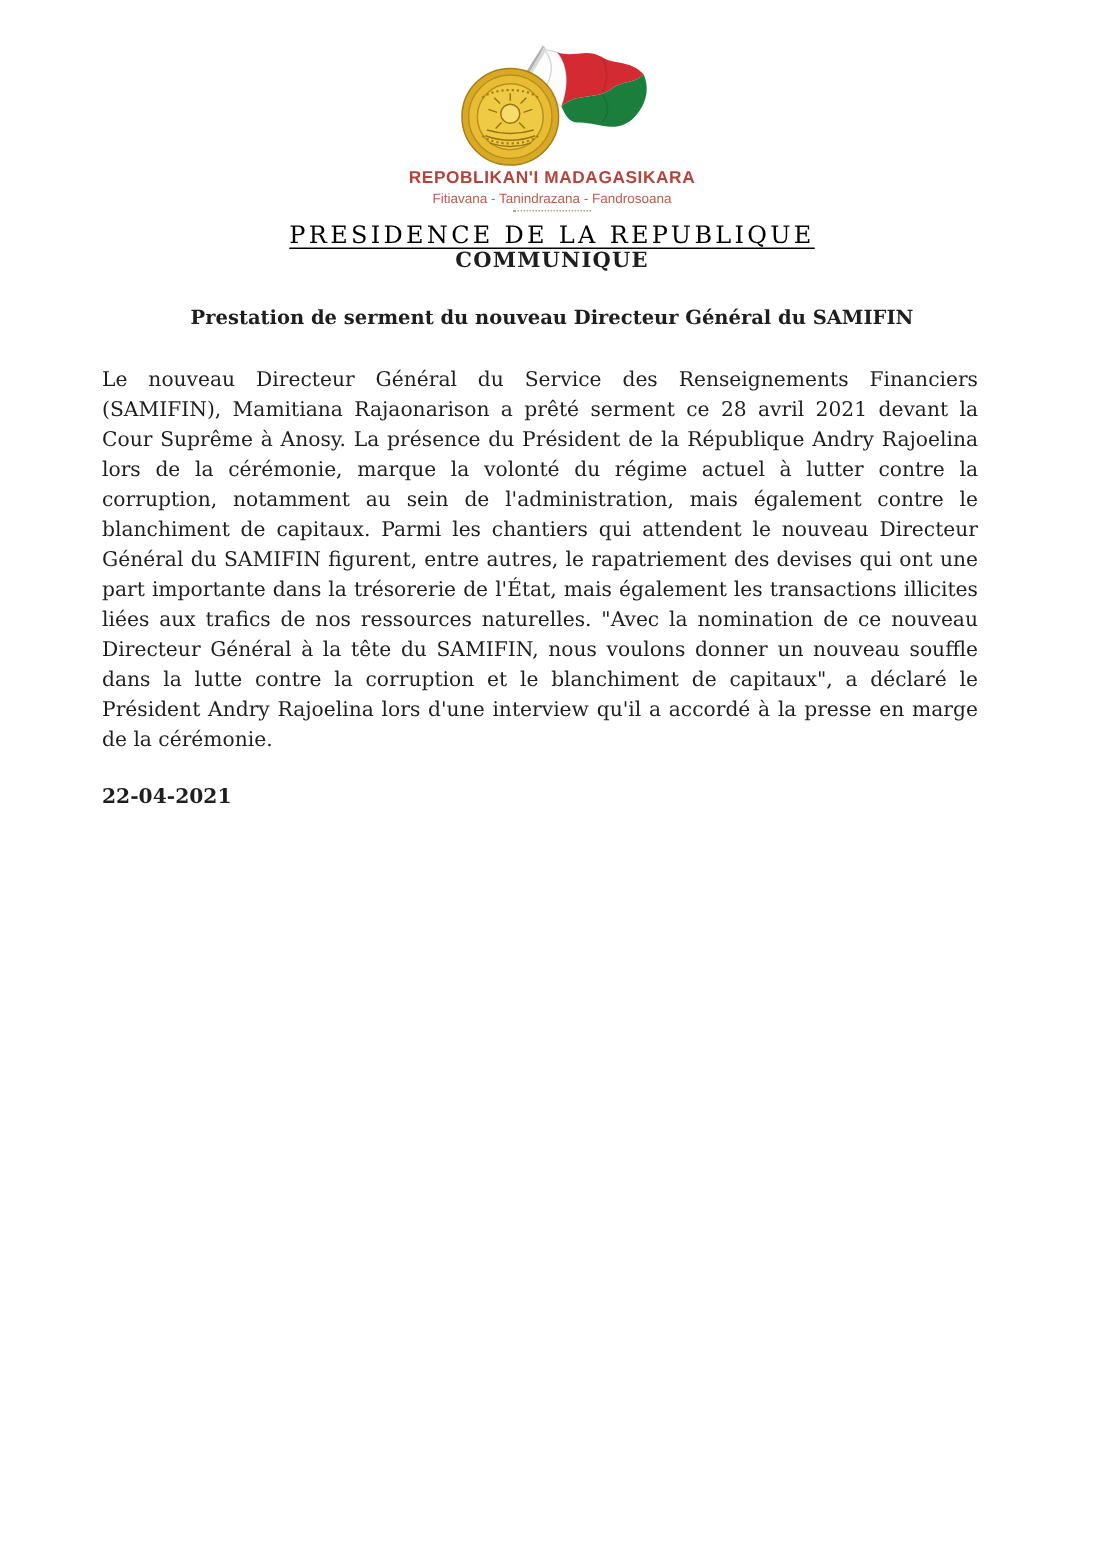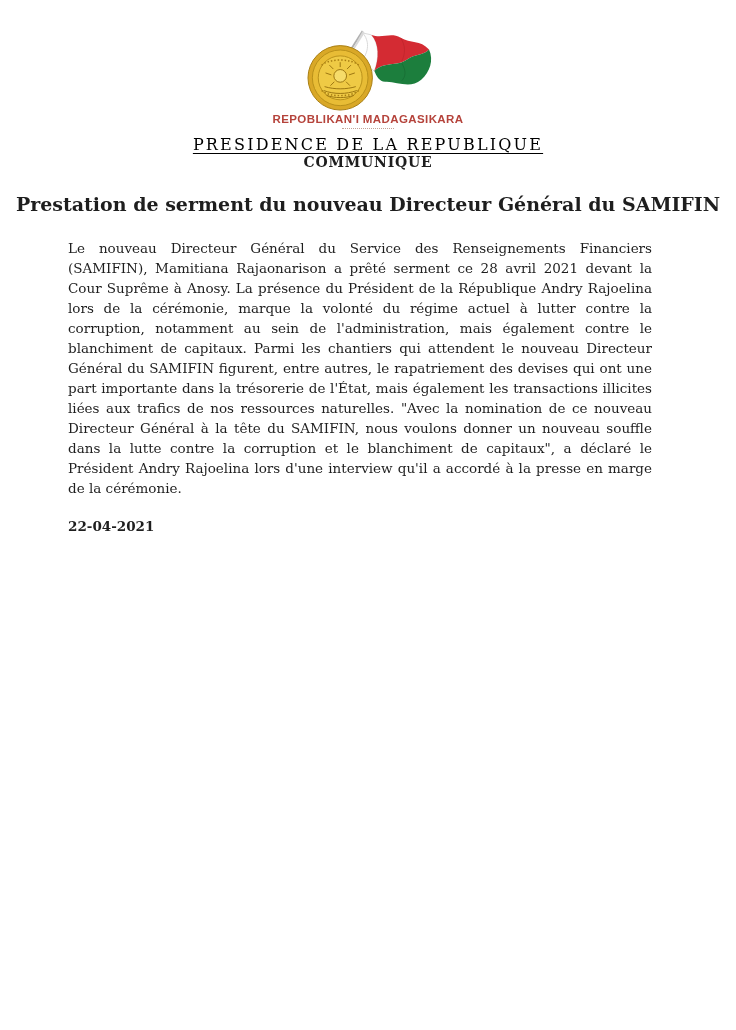--- a/index.html
+++ b/index.html
@@ -56,21 +56,21 @@
   }
   .doc-kind {
     text-align: center;
     font-weight: bold;
     font-size: 14px;
     letter-spacing: 0.8px;
   }
   .doc-title {
     text-align: center;
     font-weight: bold;
-    font-size: 19px;
+    font-size: 13px;
     margin-top: 23px;
   }
   .doc-body {
     margin: 23px 84px 0 68px;
     font-size: 13.5px;
     line-height: 20px;
     text-align: justify;
     text-justify: inter-word;
   }
   .signature {
@@ -125,20 +125,21 @@
           <path d="M24,62 C35,66 47,66 58,62"></path>
           <path d="M27,67 C36,70 46,70 55,67"></path>
         </g>
 
         <path d="M22,36 C30,29 52,29 60,36" stroke="#a87d12" stroke-width="1.5" fill="none" stroke-dasharray="1.5,2"></path>
         <path d="M22,62 C30,69 52,69 60,62" stroke="#a87d12" stroke-width="1.5" fill="none" stroke-dasharray="1.5,2"></path>
       </g>
     </svg>
 
     <div class="republic-name">REPOBLIKAN'I MADAGASIKARA</div>
+    <div class="motto">Fitiavana - Tanindrazana - Fandrosoana</div>
     <div class="motto-divider"></div>
     <div class="institution">PRESIDENCE DE LA REPUBLIQUE</div>
   </div>
 
   <div class="doc-kind">COMMUNIQUE</div>
 
   <div class="doc-title">Prestation de serment du nouveau Directeur Général du SAMIFIN</div>
 
   <p class="doc-body">Le nouveau Directeur Général du Service des Renseignements Financiers (SAMIFIN), Mamitiana Rajaonarison a prêté serment ce 28 avril 2021 devant la Cour Suprême à Anosy. La présence du Président de la République Andry Rajoelina lors de la cérémonie, marque la volonté du régime actuel à lutter contre la corruption, notamment au sein de l'administration, mais également contre le blanchiment de capitaux. Parmi les chantiers qui attendent le nouveau Directeur Général du SAMIFIN figurent, entre autres, le rapatriement des devises qui ont une part importante dans la trésorerie de l'État, mais également les transactions illicites liées aux trafics de nos ressources naturelles. "Avec la nomination de ce nouveau Directeur Général à la tête du SAMIFIN, nous voulons donner un nouveau souffle dans la lutte contre la corruption et le blanchiment de capitaux", a déclaré le Président Andry Rajoelina lors d'une interview qu'il a accordé à la presse en marge de la cérémonie.</p>
 

